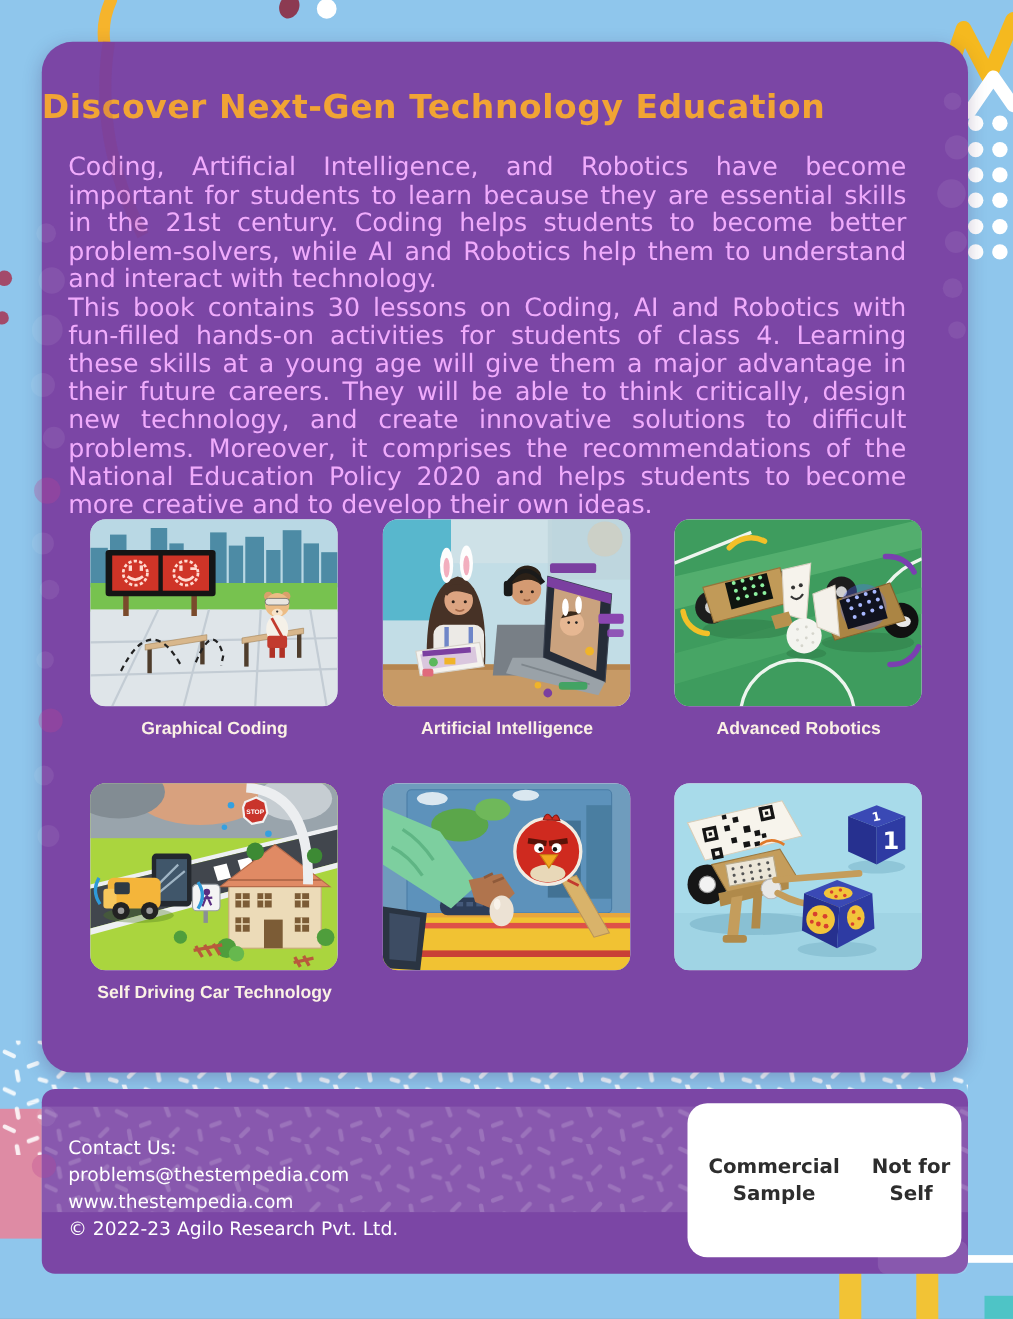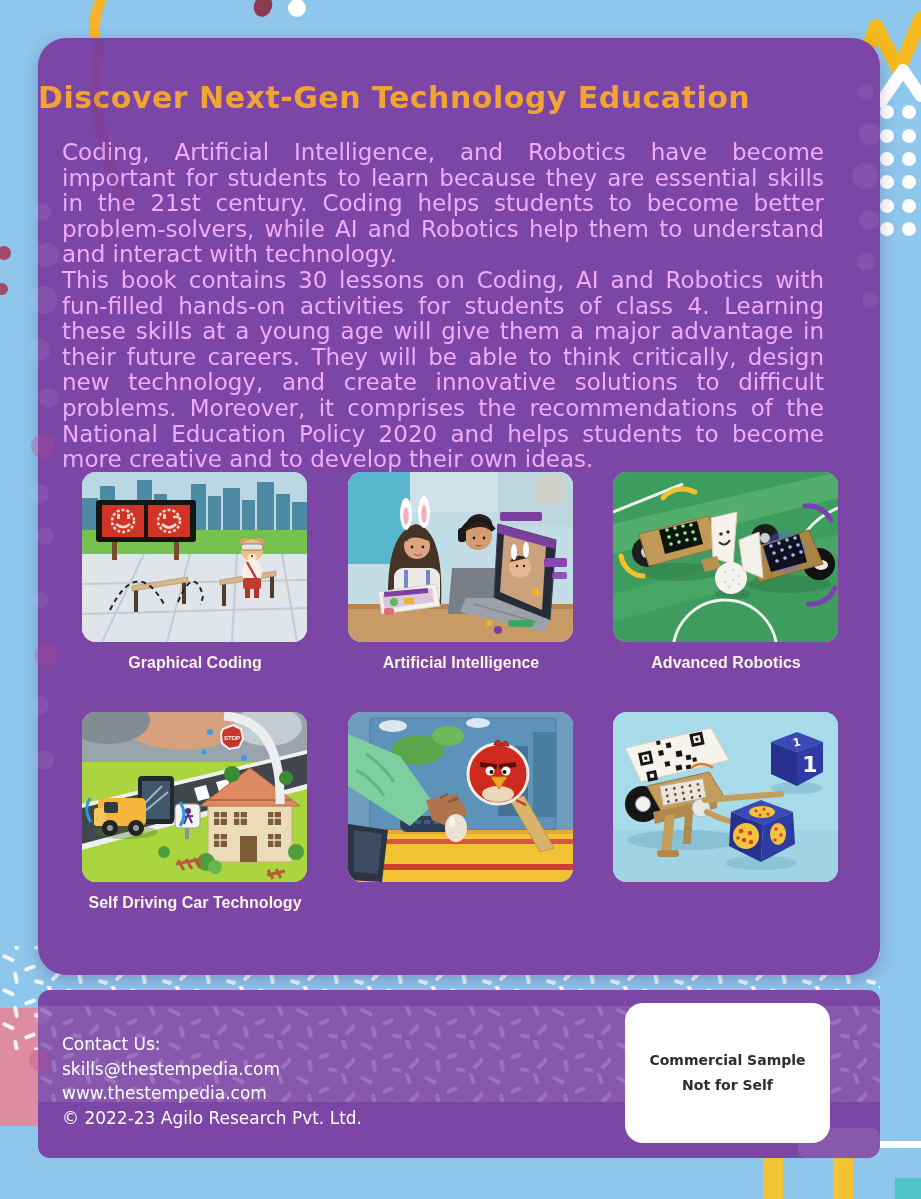--- a/index.html
+++ b/index.html
@@ -49,24 +49,24 @@
   .confetti-band{
     position:absolute;left:0;top:16px;width:842px;height:96px;
     background:rgba(255,255,255,0.10);
   }
   .contact{
     position:absolute;left:24px;top:42px;color:#ffffff;
     font-size:17px;line-height:24.5px;z-index:2;
   }
   .contact div{white-space:nowrap;}
   .sample-box{
-    position:absolute;left:587px;top:13px;width:205px;height:140px;
+    position:absolute;left:587px;top:13px;width:249px;height:140px;
     background:#ffffff;border-radius:18px;z-index:2;
-    display:flex;flex-direction:column;align-items:center;justify-content:center;
-    color:#2d2d2d;font-size:14px;font-weight:bold;line-height:25px;
+    display:flex;flex-direction:row;align-items:center;justify-content:center;
+    color:#2d2d2d;font-size:18px;font-weight:bold;line-height:25px;
     text-align:center;
   }
 </style>
 </head>
 <body>
 
 <div class="canvas">
 
   <svg class="decor decor-under" viewBox="0 0 921 1199">
     <defs>
@@ -598,21 +598,21 @@
               <rect x="10" y="24" width="12" height="4" rx="2" transform="rotate(80 16 26)"></rect>
               <rect x="34" y="28" width="10" height="4" rx="2" transform="rotate(15 39 30)"></rect>
             </g>
           </pattern>
         </defs>
         <rect width="842" height="96" fill="url(#confP)"></rect>
       </svg>
     </div>
     <div class="contact">
       <div>Contact Us:</div>
-      <div>skills@thestempedia.com</div>
+      <div>problems@thestempedia.com</div>
       <div>www.thestempedia.com</div>
       <div>© 2022-23 Agilo Research Pvt. Ltd.</div>
     </div>
     <div class="sample-box">
       <span>Commercial Sample</span>
       <span>Not for Self</span>
     </div>
   </div>
 
   <svg class="decor decor-over" viewBox="0 0 921 1199">

